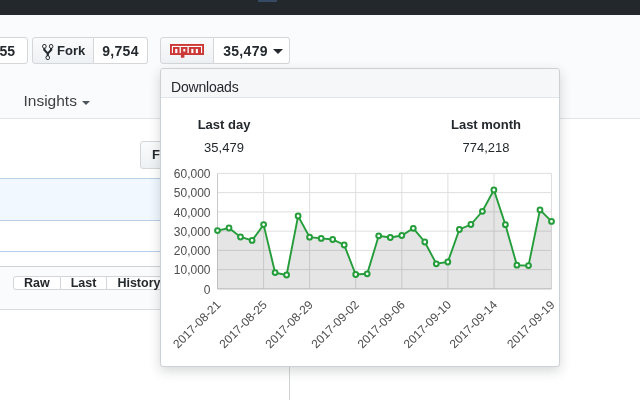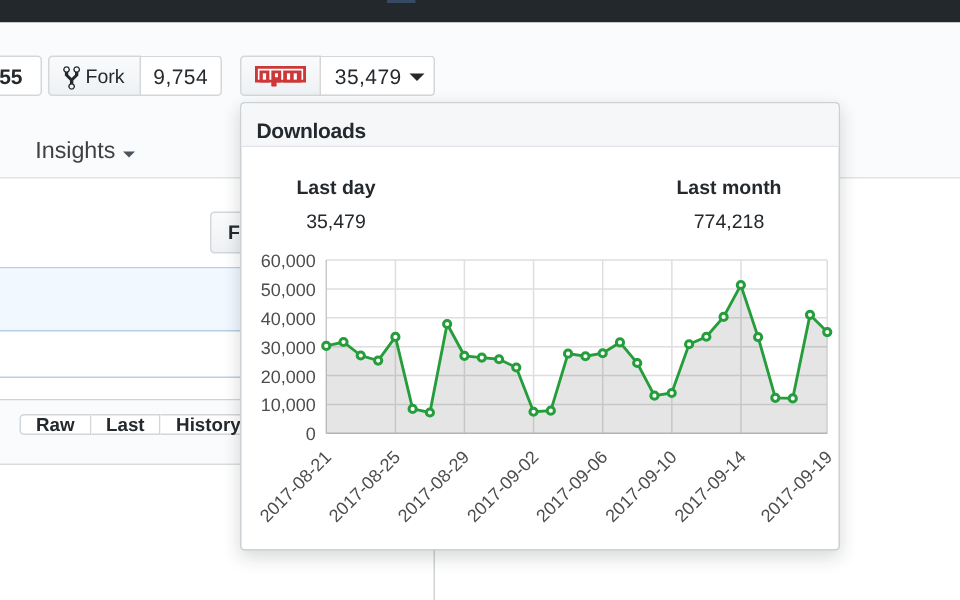--- a/index.html
+++ b/index.html
@@ -1,19 +1,19 @@
 <!DOCTYPE html>
 <html><head><meta charset="utf-8"><style>
 *{margin:0;padding:0;box-sizing:border-box}
 html,body{width:640px;height:400px;overflow:hidden}
 body{position:relative;font-family:"Liberation Sans",sans-serif;background:#fff;color:#24292e}
 .darkbar{position:absolute;left:0;top:0;width:640px;height:15px;background:#23282d}
 .bluebit{position:absolute;left:258px;top:0;width:19px;height:1.5px;background:#39506e;opacity:0.85}
 .pagehead{position:absolute;left:0;top:15px;width:640px;height:104px;background:#fafbfc;border-bottom:1px solid #e1e4e8}
-.btn,.cnt{height:27px;border:1px solid #d4d7da;font-size:13px;font-weight:normal;display:flex;align-items:center;color:#24292e}
+.btn,.cnt{height:27px;border:1px solid #d4d7da;font-size:13px;font-weight:bold;display:flex;align-items:center;color:#24292e}
 .btn{background:linear-gradient(180deg,#fafbfc,#eef1f4);border-radius:3px 0 0 3px}
 .cnt{background:#fff;border-left:0;border-radius:0 3px 3px 0;justify-content:center;font-size:14px;letter-spacing:0.3px}
 .grp{position:absolute;display:flex}
 .starcnt{position:absolute;left:-40px;top:37px;width:68px;height:27px;border:1px solid #d4d7da;border-radius:3px;background:#fff;font-size:14px;font-weight:bold;display:flex;align-items:center;justify-content:flex-end;padding-right:12px}
 .forkgrp{left:32px;top:37px}
 .forkbtn{width:62px;padding-left:9px}
 .forkcnt{width:54px}
 .npmgrp{left:160px;top:37px}
 .npmbtn{width:54px;justify-content:center}
 .npmcnt{width:76px;padding-left:3px}
@@ -23,21 +23,21 @@
 .findfile{position:absolute;left:140px;top:141px;width:100px;height:28px;background:linear-gradient(180deg,#fafbfc,#eef1f4);border:1px solid #d4d7da;border-radius:3px;font-size:13px;font-weight:bold;line-height:26px;padding-left:11px}
 .commitbox{position:absolute;left:-20px;top:178px;width:440px;height:74px;border:1px solid #b7cfe8;border-radius:3px;background:#fff}
 .commithead{height:42px;background:#f1f8ff;border-bottom:1px solid #b7cfe8}
 .filebox{position:absolute;left:-20px;top:266px;width:310px;height:140px;border:1px solid #cfd3d6;border-radius:3px;background:#fff}
 .filehead{height:43px;background:#fafbfc;border-bottom:1px solid #dadde0}
 .btngrp{position:absolute;left:13px;top:276px;display:flex;height:14px}
 .bgi{border:1px solid #d2d5d9;border-left:0;background:#fff;font-size:12.5px;font-weight:bold;display:flex;align-items:center;padding:0 10px;color:#24292e}
 .bgi:first-child{border-left:1px solid #d2d5d9;border-radius:3px 0 0 3px}
 
 .popup{position:absolute;left:160px;top:67.5px;width:400px;height:299px;background:#fff;border:1px solid #ccd1d5;border-radius:3px;box-shadow:0 4px 12px rgba(27,31,35,0.18)}
-.pophead{height:29px;background:#f6f7f9;border-bottom:1px solid #e1e4e8;border-radius:3px 3px 0 0;font-size:14px;font-weight:bold;line-height:15px;padding:11px 0 0 10px;letter-spacing:-0.2px}
+.pophead{height:29px;background:#f6f7f9;border-bottom:1px solid #e1e4e8;border-radius:3px 3px 0 0;font-size:14px;font-weight:normal;line-height:15px;padding:11px 0 0 10px;letter-spacing:-0.2px}
 .stat{position:absolute;width:160px;text-align:center;font-size:13px}
 .stat b{display:block;margin-bottom:8px}
 .chartsvg{position:absolute;left:0;top:0;width:640px;height:400px}
 svg text{font-family:"Liberation Sans",sans-serif;font-size:12px;fill:#4d4d4d}
 </style></head>
 <body>
 <div class="darkbar"></div>
 <div class="bluebit"></div>
 <div class="pagehead"></div>
 <div class="starcnt">26,755</div>

